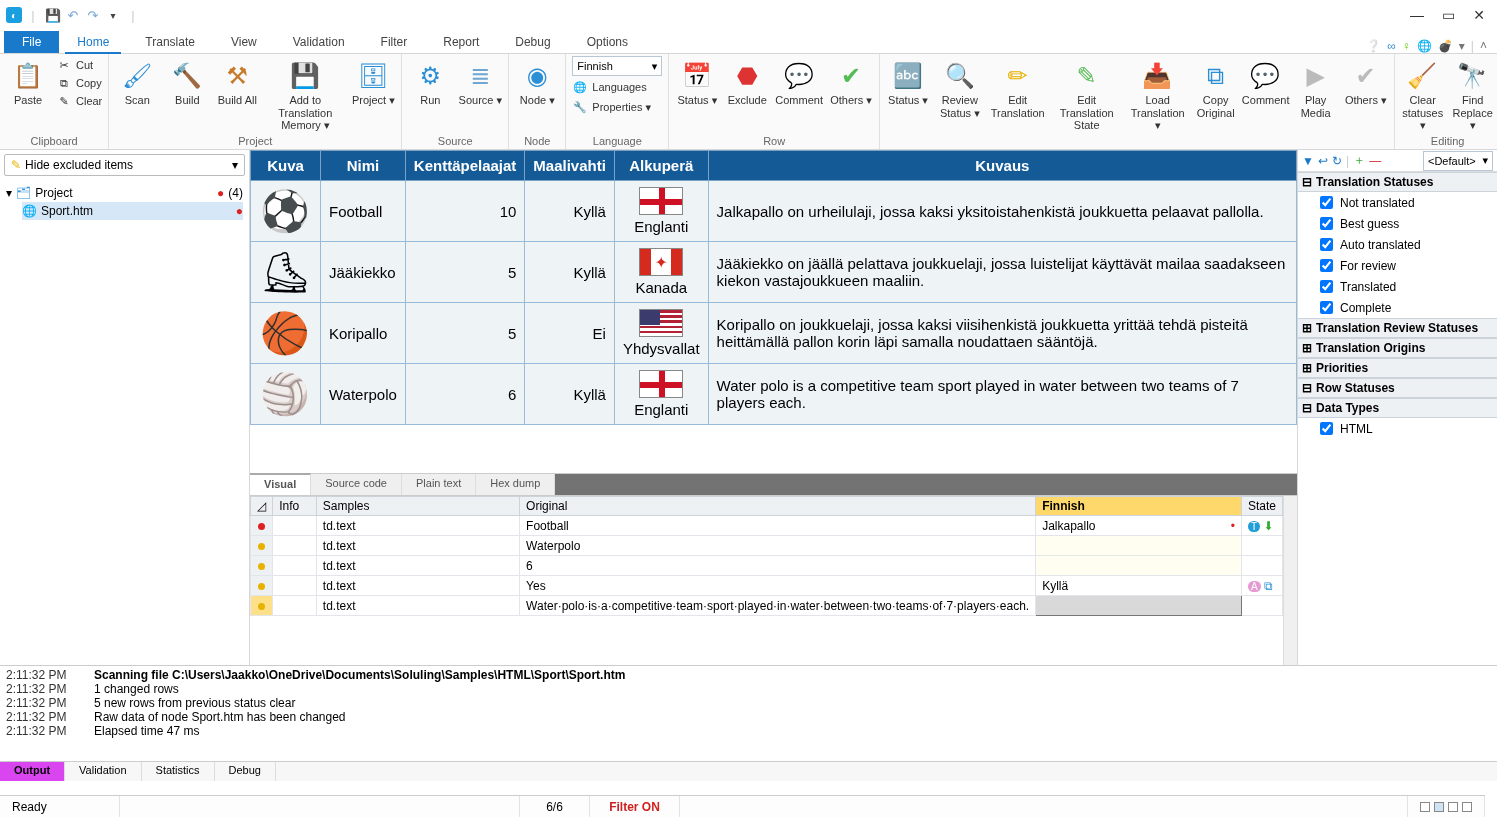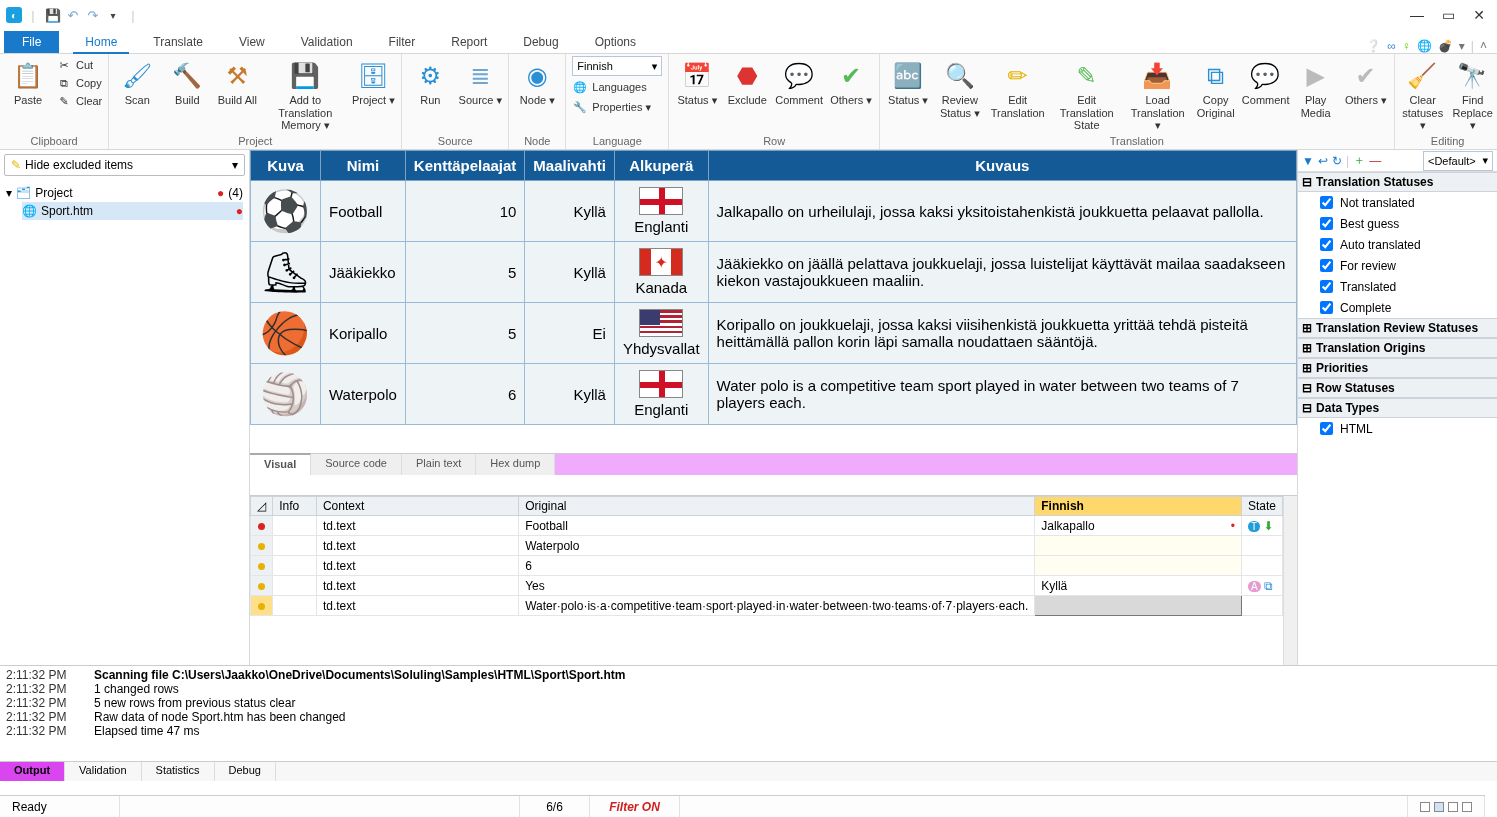--- a/index.html
+++ b/index.html
@@ -5,60 +5,60 @@
 html,body{margin:0;padding:0;font-family:"Segoe UI",Tahoma,sans-serif;font-size:12px;background:#fff;color:#000;overflow:hidden;height:100%;}
 *{box-sizing:border-box;}
 .titlebar{height:30px;display:flex;align-items:center;padding:0 6px;background:#fff;}
 .titlebar .qat{display:flex;align-items:center;gap:2px;}
 .titlebar .qat .qbtn{width:18px;height:18px;display:flex;align-items:center;justify-content:center;font-size:13px;color:#444;}
 .titlebar .title{margin-left:10px;color:#333;}
 .titlebar .wincontrols{margin-left:auto;display:flex;gap:18px;font-size:14px;color:#333;padding-right:6px;}
 .menutabs{height:24px;display:flex;align-items:flex-end;border-bottom:1px solid #d7d7d7;padding-left:4px;}
 .menutabs .filetab{background:#1979ca;color:#fff;padding:4px 18px;font-size:12px;}
 .menutabs .mtab{padding:4px 18px;color:#444;position:relative;}
-.menutabs .mtab.active{color:#1979ca;margin-left:8px;}
+.menutabs .mtab.active{color:#1979ca;}
 .menutabs .mtab.active::after{content:"";position:absolute;left:6px;right:6px;bottom:-1px;height:2px;background:#1979ca;}
 .menutabs .righticons{margin-left:auto;display:flex;gap:6px;align-items:center;padding-right:10px;color:#777;}
 .ribbon{height:96px;border-bottom:1px solid #d7d7d7;display:flex;background:#fafafa;}
 .rgroup{border-right:1px solid #e0e0e0;display:flex;flex-direction:column;padding:2px 6px 0 6px;}
 .rgroup .gbody{flex:1;display:flex;gap:6px;align-items:flex-start;}
 .rgroup .glabel{text-align:center;font-size:11px;color:#666;padding:2px 0;}
 .rbtn{display:flex;flex-direction:column;align-items:center;justify-content:flex-start;min-width:44px;padding-top:4px;font-size:11px;color:#333;text-align:center;line-height:1.15;}
 .rbtn .ico{width:32px;height:32px;margin-bottom:2px;display:flex;align-items:center;justify-content:center;font-size:24px;}
 .rsmall{display:flex;align-items:center;gap:4px;font-size:11px;color:#333;height:18px;}
 .rsmall .sico{width:16px;text-align:center;}
 .vlist{display:flex;flex-direction:column;justify-content:center;}
 .combo{border:1px solid #b8c6d6;background:#fff;height:20px;display:flex;align-items:center;padding:0 4px;font-size:11px;min-width:90px;justify-content:space-between;}
 .workarea{position:absolute;top:150px;bottom:36px;left:0;right:0;display:flex;flex-direction:column;}
 .upper{flex:1;display:flex;min-height:0;}
 .leftpanel{width:250px;border-right:1px solid #d7d7d7;display:flex;flex-direction:column;}
 .filtercombo{margin:4px;border:1px solid #bbb;border-radius:2px;height:22px;display:flex;align-items:center;padding:0 6px;font-size:12px;}
 .tree{flex:1;padding:4px 6px;font-size:12px;}
 .tree .trow{display:flex;align-items:center;gap:4px;height:18px;}
 .tree .trow.sel{background:#d6e8f7;}
-.centerpanel{flex:1;display:flex;flex-direction:column;min-width:0;gap:20px;}
+.centerpanel{flex:1;display:flex;flex-direction:column;min-width:0;}
 .visual{flex:1;overflow:auto;padding:0;}
 table.sport{border-collapse:collapse;width:100%;}
 table.sport th{background:#135a97;color:#fff;font-weight:bold;padding:6px 8px;border:1px solid #7ba2c4;font-size:15px;}
 table.sport td{border:1px solid #9abada;padding:6px 8px;font-size:15px;font-family:Verdana,sans-serif;vertical-align:middle;background:#eef3f6;}
 table.sport td.pic{width:70px;text-align:center;font-size:40px;padding:2px;}
 table.sport td.num{text-align:right;}
 table.sport td.yn{text-align:right;}
 table.sport td.orig{text-align:center;}
 .flag{display:inline-block;width:44px;height:28px;border:1px solid #888;position:relative;background:#fff;}
 .flag.en::before,.flag.en::after{content:"";position:absolute;background:#ce1124;}
 .flag.en::before{left:0;right:0;top:11px;height:6px;}
 .flag.en::after{top:0;bottom:0;left:19px;width:6px;}
 .flag.ca{background:#fff;}
 .flag.ca::before,.flag.ca::after{content:"";position:absolute;top:0;bottom:0;width:11px;background:#d52b1e;}
 .flag.ca::before{left:0;} .flag.ca::after{right:0;}
 .flag.ca .leaf{position:absolute;left:50%;top:50%;transform:translate(-50%,-50%);color:#d52b1e;font-size:16px;}
 .flag.us{background:linear-gradient(#b22234 0 10%,#fff 10% 20%,#b22234 20% 30%,#fff 30% 40%,#b22234 40% 50%,#fff 50% 60%,#b22234 60% 70%,#fff 70% 80%,#b22234 80% 90%,#fff 90% 100%);}
 .flag.us::before{content:"";position:absolute;left:0;top:0;width:20px;height:15px;background:#3c3b6e;}
-.viewtabs{height:22px;display:flex;border-top:1px solid #ccc;background:#f0abfc;font-size:11px;}
+.viewtabs{height:22px;display:flex;border-top:1px solid #ccc;background:#737373;font-size:11px;}
 .viewtabs .vtab{padding:3px 14px;border-right:1px solid #ddd;color:#555;background:#efefef;}
 .viewtabs .vtab.active{background:#fff;font-weight:bold;border-top:2px solid #aaa;margin-top:-1px;}
 .gridpane{height:170px;border-top:1px solid #ccc;display:flex;}
 .grid{flex:1;overflow:auto;}
 table.grid-t{width:100%;border-collapse:collapse;font-size:12px;}
 table.grid-t th{background:#eef1f4;border:1px solid #ccd3da;padding:2px 6px;text-align:left;font-weight:normal;}
 table.grid-t th.fin{background:#ffd86b;font-weight:bold;}
 table.grid-t td{border:1px solid #e2e6ea;padding:2px 6px;height:20px;}
 table.grid-t td.mark{width:14px;text-align:center;}
 .dot{display:inline-block;width:7px;height:7px;border-radius:50%;}
@@ -269,21 +269,20 @@
         </div>
     <div class="rbtn">
           <div class="ico" style="color:#bbb;">▶</div>
           <span>Play Media</span>
         </div>
     <div class="rbtn">
           <div class="ico" style="color:#bbb;">✔</div>
           <span>Others ▾</span>
         </div>
   </div>
-      <div class="glabel">Translation</div>
     </div>
 
   <div class="rgroup">
       <div class="gbody">
     <div class="rbtn">
           <div class="ico" style="color:#e7b100;">🧹</div>
           <span>Clear statuses ▾</span>
         </div>
     <div class="rbtn">
           <div class="ico" style="color:#2b8fd6;">🔭</div>
@@ -374,21 +373,21 @@
       <div class="vtab">Plain text</div>
       <div class="vtab">Hex dump</div>
     </div>
     <div class="gridpane">
       <div class="grid">
         <table class="grid-t">
           <thead>
                 <tr>
             <th style="width:14px;">◿</th>
             <th style="width:50px;">Info</th>
-            <th style="width:290px;">Context</th>
+            <th style="width:290px;">Samples</th>
             <th style="width:290px;">Original</th>
             <th class="fin" style="width:290px;">Finnish</th>
             <th>State</th>
           </tr>
               </thead>
           <tbody id="grid-body">
                 <tr>
                   <td class="mark" style="background:#eef1f4;"><span class="dot red"></span></td>
                   <td></td>
                   <td>td.text</td>
@@ -534,21 +533,21 @@
    <div class="btab">Validation</div>
    <div class="btab">Statistics</div>
    <div class="btab">Debug</div>
  </div>
 </div>
 
 <div class="statusbar">
   <div class="cell" style="width:120px;">Ready</div>
   <div class="cell" style="flex:0 0 400px;"></div>
   <div class="cell" style="width:70px;justify-content:center;">6/6</div>
-  <div class="cell filteron" style="width:90px;justify-content:center;font-style:italic;">Filter ON</div>
+  <div class="cell filteron" style="width:90px;justify-content:center;">Filter ON</div>
   <div class="cell" style="flex:1;"></div>
   <div class="cell" style="gap:4px;">
     <span class="sq"></span>
       <span class="sq" style="background:#cfe3f5;"></span>
       <span class="sq"></span>
       <span class="sq"></span>
   </div>
 </div>
 
 </body></html>

